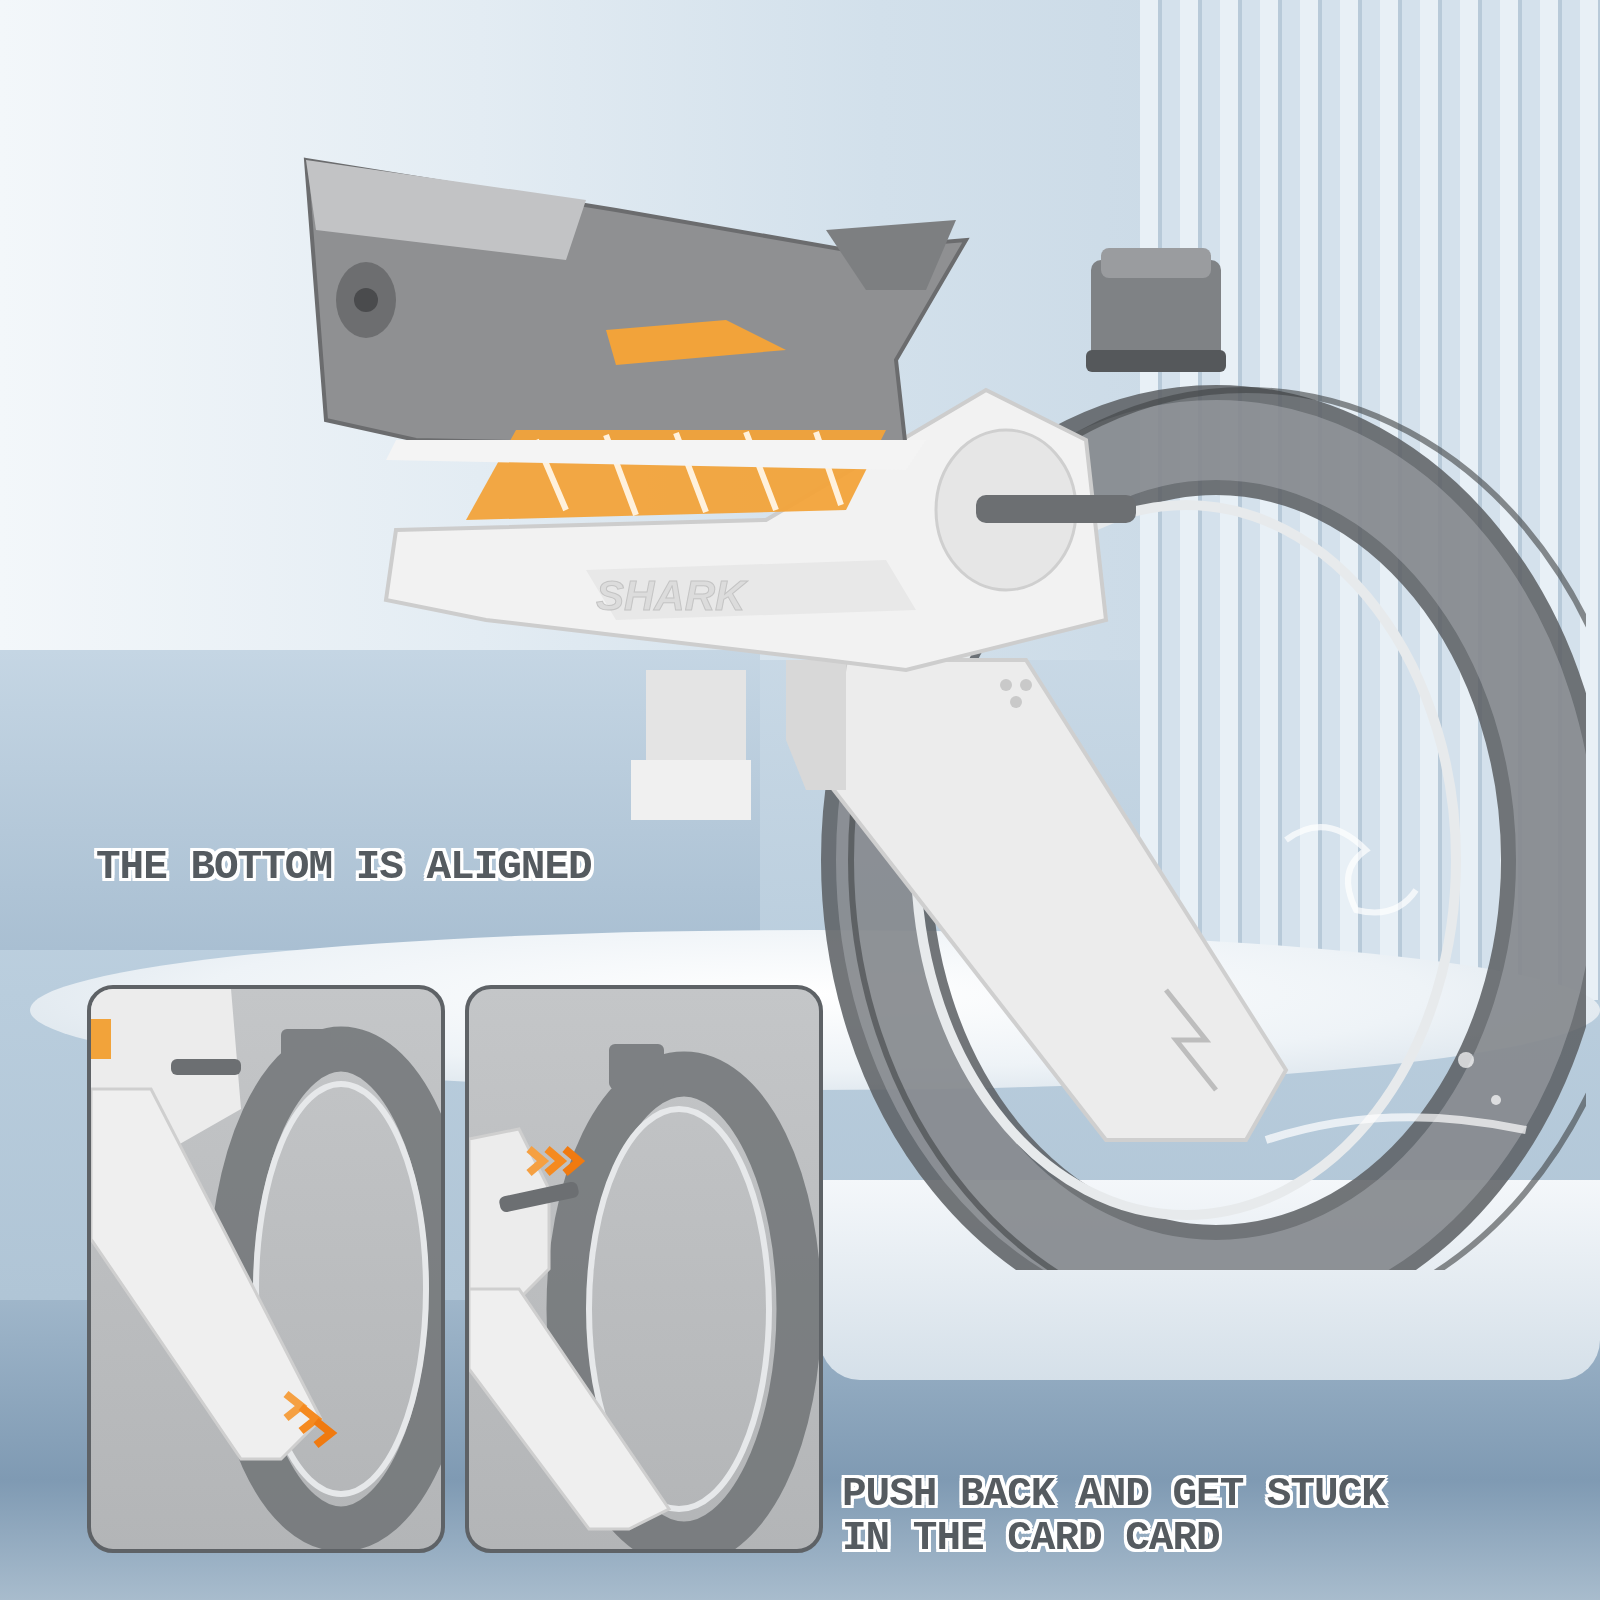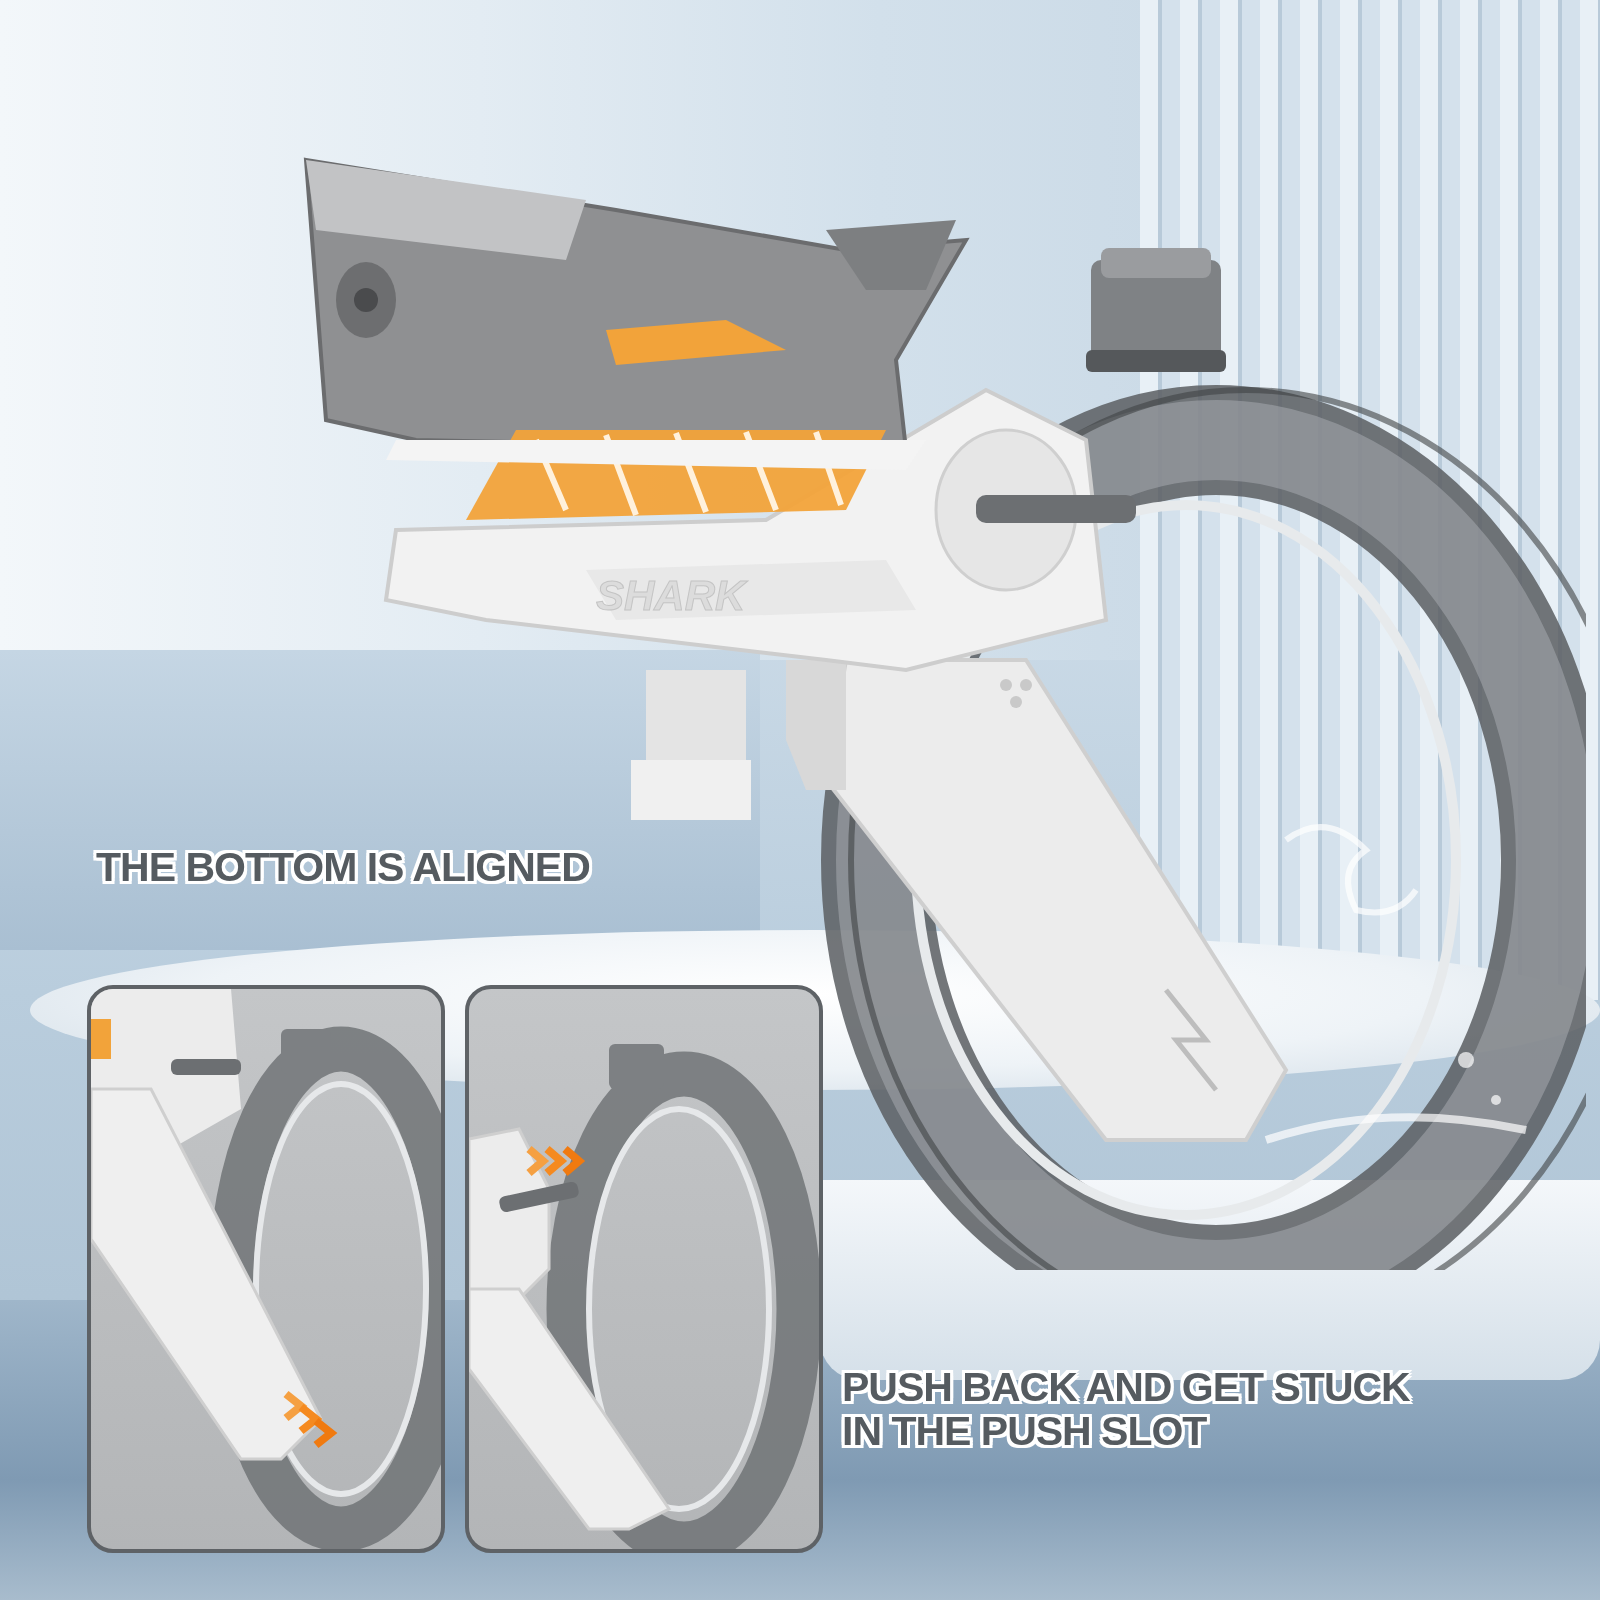--- a/index.html
+++ b/index.html
@@ -16,26 +16,26 @@
        background:linear-gradient(180deg,#9fb6ca,#7f9ab3 60%,#a8bccd);}
   .pedestal{position:absolute;left:30px;top:930px;width:1570px;height:160px;border-radius:50%;
        background:radial-gradient(ellipse at 50% 40%,#ffffff 0%,#eef3f7 55%,#cfdbe5 100%);}
   .pedestal-side{position:absolute;left:820px;top:1180px;width:780px;height:200px;
        background:linear-gradient(180deg,#f4f7fa,#d5e0e9);border-radius:0 0 40px 40px;}
 
   
   .gun{position:absolute;left:286px;top:140px;width:1300px;height:1130px;}
   .gun svg{width:100%;height:100%;}
 
-  .caption{position:absolute;font-family:Liberation Sans, sans-serif;font-weight:900;
+  .caption{position:absolute;font-family:Liberation Mono, monospace;font-weight:900;
        color:#555b60;font-size:41px;line-height:44px;letter-spacing:-1px;
        text-shadow:-3px -3px 0 #fff,3px -3px 0 #fff,-3px 3px 0 #fff,3px 3px 0 #fff,
                    0 -3px 0 #fff,0 3px 0 #fff,-3px 0 0 #fff,3px 0 0 #fff;}
   .caption-top{left:96px;top:845px;}
-  .caption-bottom{left:842px;top:1365px;}
+  .caption-bottom{left:842px;top:1472px;}
   .caption div{white-space:nowrap;}
 
   .panel{position:absolute;top:985px;width:350px;height:560px;border:4px solid #5e6266;
        border-radius:26px;background:linear-gradient(180deg,#c4c6c8,#b3b5b7);overflow:hidden;}
   .panel-left{left:87px;}
   .panel-right{left:465px;}
   .panel svg{width:100%;height:100%;display:block;}
 </style>
 </head>
 <body>
@@ -138,14 +138,14 @@
     <g>
       <path d="M60 160 l14 12 -14 12" fill="none" stroke="#f5a042" stroke-width="8"></path>
       <path d="M78 160 l14 12 -14 12" fill="none" stroke="#f58a20" stroke-width="8"></path>
       <path d="M96 160 l14 12 -14 12" fill="none" stroke="#f07a10" stroke-width="8"></path>
     </g>
   </svg>
 </div>
 
 <div class="caption caption-bottom">
   <div>PUSH BACK AND GET STUCK</div>
-  <div>IN THE PUSH SLOT</div>
+  <div>IN THE CARD CARD</div>
 </div>
 
 </body></html>

